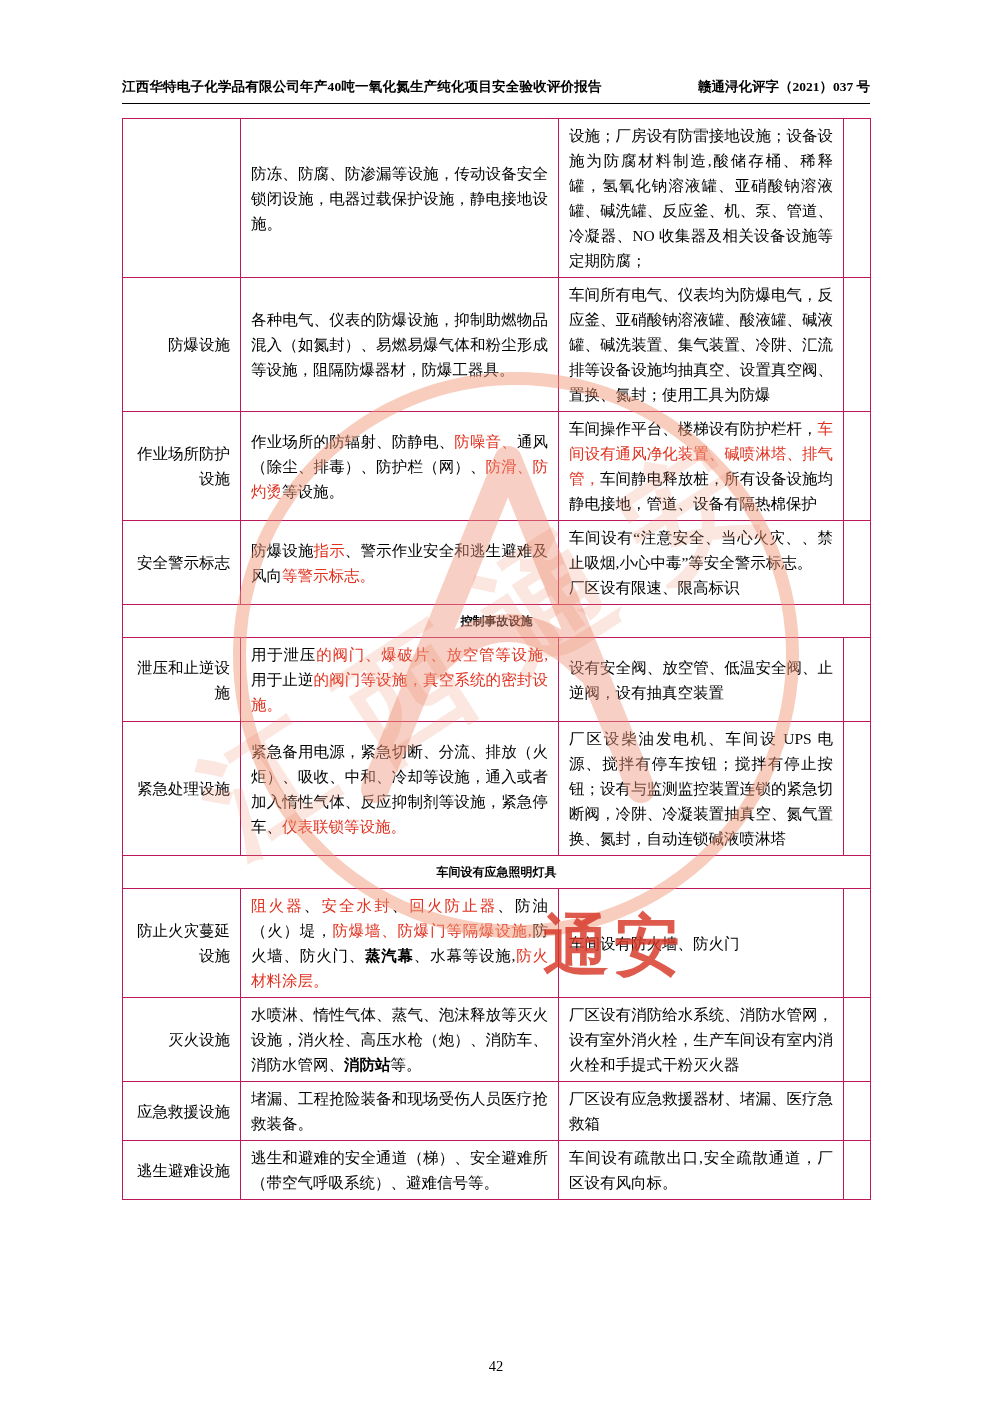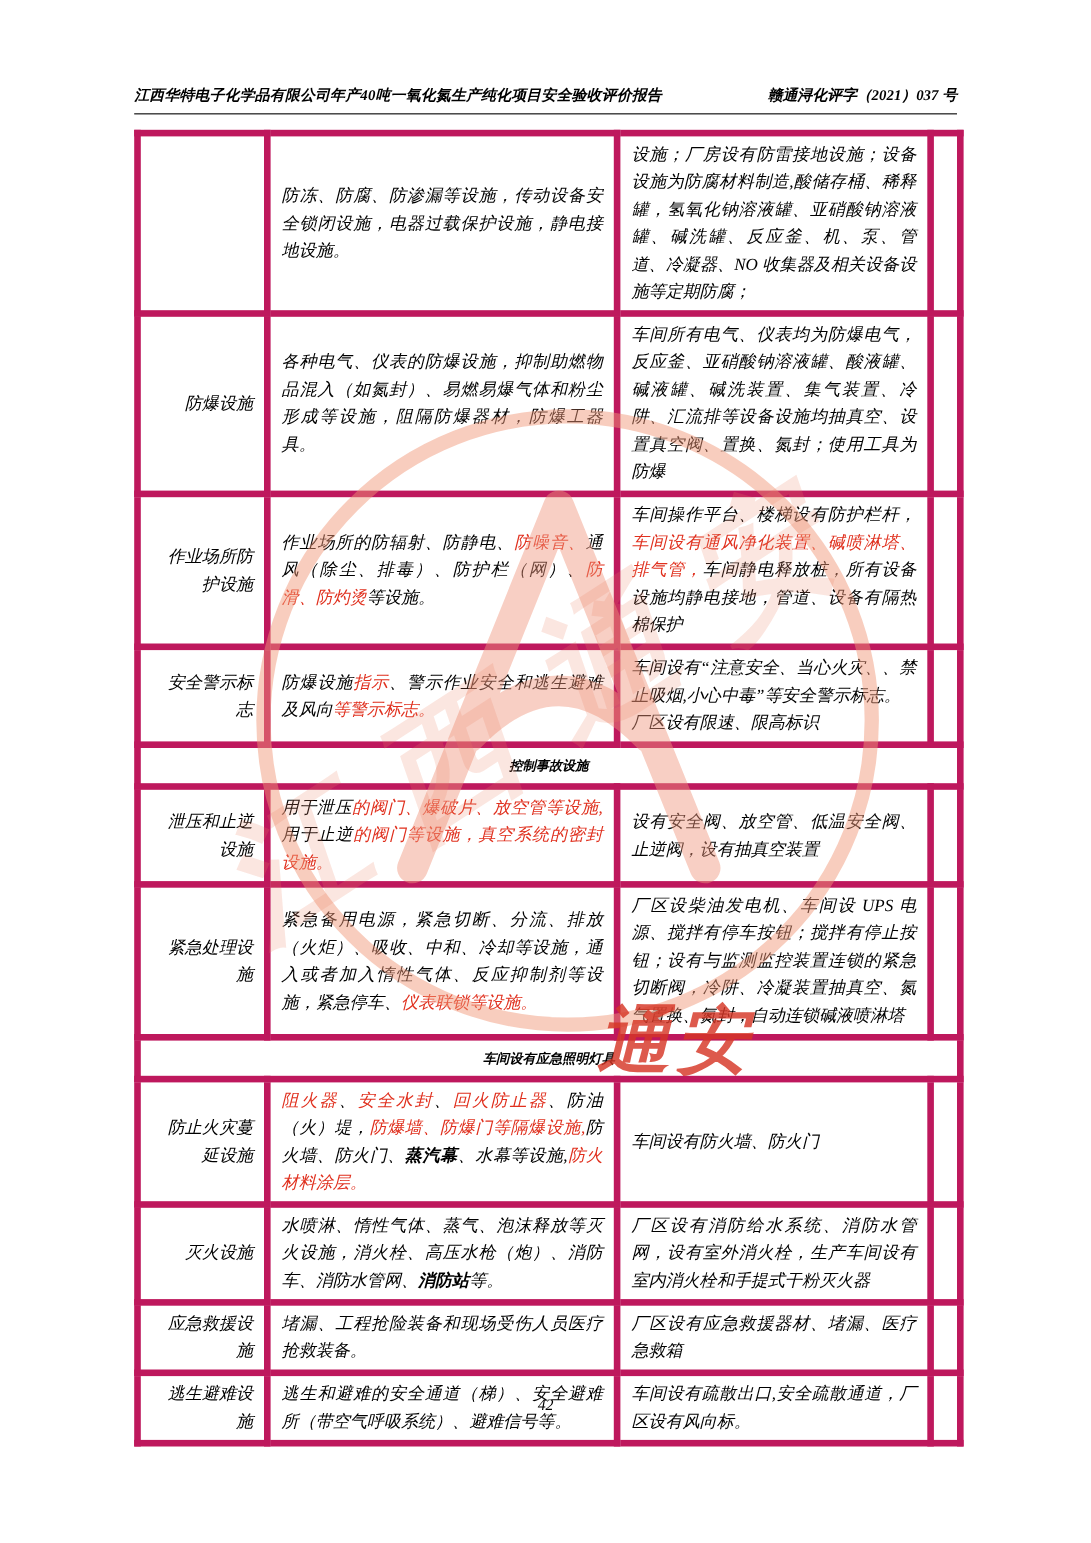--- a/index.html
+++ b/index.html
@@ -4,53 +4,52 @@
 <style>
   html,body{margin:0;padding:0;background:#ffffff;}
   .page{
     position:relative;
     width:992px;height:1403px;
     margin:0 auto;
     background:#ffffff;
     overflow:hidden;
     font-family:"Liberation Serif","DejaVu Serif",serif;
     color:#000;
-    font-style:italic;
   }
   
   .header{
     position:absolute;top:78px;left:122px;width:748px;
     display:flex;justify-content:space-between;align-items:flex-end;
     padding-bottom:7px;border-bottom:1px solid #000;
     font-size:13.5px;font-weight:bold;white-space:nowrap;
   }
   .header-left{letter-spacing:0.2px;}
   .header-right{margin-left:14px;padding-left:22px;}
   
   .facilities-table{
     position:absolute;top:118px;left:122px;width:748px;
     border-collapse:collapse;table-layout:fixed;
     font-size:15.5px;line-height:25px;z-index:2;
   }
   .facilities-table td{
-    border:6px solid #be185d;vertical-align:middle;
+    border:1px solid #be185d;vertical-align:middle;
     padding:4px 10px;word-break:break-all;
   }
   .cat-cell{text-align:right;padding:4px 5px;}
   .text-cell{text-align:justify;white-space:pre-wrap;}
   .result-cell{padding:0;}
   .section-cell{
     text-align:center;font-weight:bold;font-size:12px;
     padding:1px 2px;line-height:24px;
   }
   .red{color:#e0301e;}
   .bold{font-weight:bold;}
   
   .footer{
-    position:absolute;top:1270px;left:0;width:100%;
+    position:absolute;top:1358px;left:0;width:100%;
     text-align:center;font-size:14.5px;
   }
   
   .watermark{position:absolute;inset:0;z-index:3;pointer-events:none;}
   .wm-circle{
     position:absolute;left:233px;top:372px;width:540px;height:540px;
     border:13px solid rgba(240,150,120,0.48);border-radius:50%;
   }
   .wm-logo{position:absolute;left:298px;top:418px;width:420px;height:420px;opacity:0.45;}
   .wm-diagonal{

